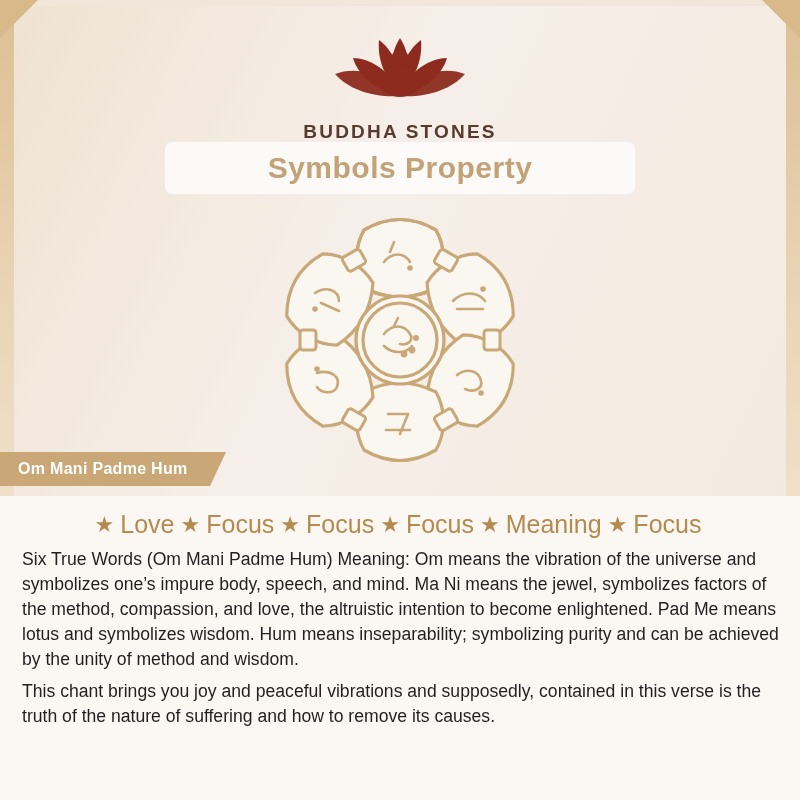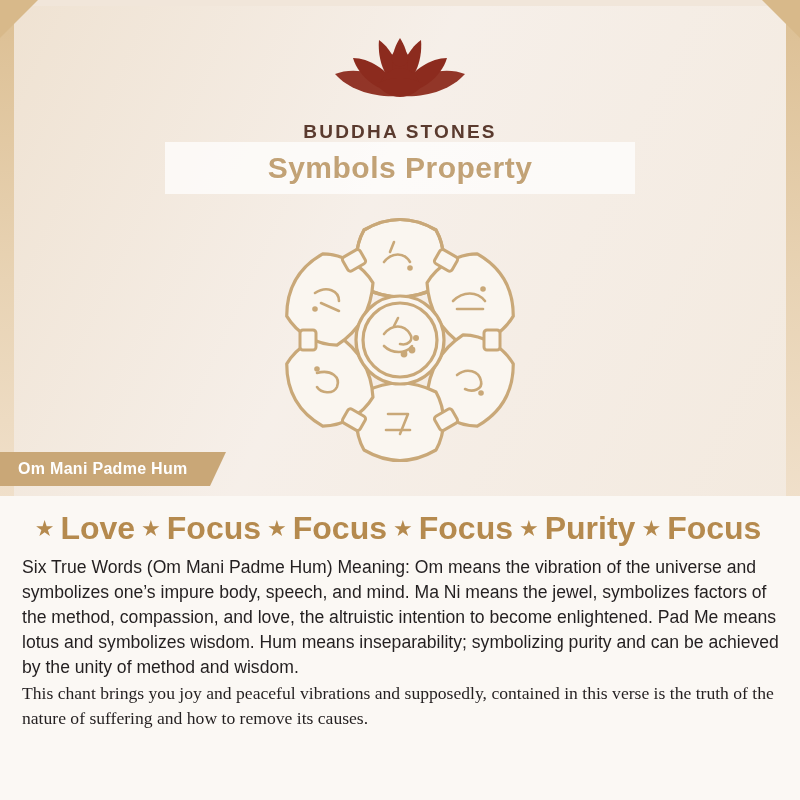--- a/index.html
+++ b/index.html
@@ -93,20 +93,21 @@
   .title-bar {
     position: absolute;
     top: 142px;
     left: 165px;
     width: 470px;
     height: 52px;
     background: rgba(255,255,255,0.72);
     display: flex;
     align-items: center;
     justify-content: center;
+    border-radius: 7px;
   }
   .title-text {
     font-size: 30px;
     font-weight: bold;
     color: #c2a276;
     letter-spacing: 0.5px;
     text-shadow: 0 1px 0 rgba(255,255,255,0.8);
   }
 
   
@@ -154,43 +155,42 @@
   }
   .keywords {
     display: flex;
     align-items: center;
     justify-content: center;
     gap: 2px;
     padding-top: 14px;
     white-space: nowrap;
   }
   .kw {
-    font-size: 32px;
-    font-weight: bold;
+    font-size: 25px;
+    font-weight: normal;
     color: #b58a4e;
     padding: 0 4px;
   }
   .kw-star {
     font-size: 22px;
     color: #b58a4e;
     line-height: 1;
   }
   .body-text {
     padding: 8px 20px 0 22px;
     font-size: 17.6px;
     line-height: 1.42;
     color: #231f20;
     font-family: "Liberation Sans", sans-serif;
   }
   .body-text p {
     margin: 0;
   }
   .body-text p + p {
-    margin-top: 1px;
-    font-family: Liberation Serif, serif;
+    margin-top: 7px;
   }
 </style>
 </head>
 <body>
 
 <div class="page">
 
   <div class="wash"></div>
   <div class="top-band"></div>
   <div class="edge-left"></div>
@@ -318,21 +318,21 @@
     <div class="keywords">
       <span class="kw-star">★</span>
       <span class="kw">Love</span>
       <span class="kw-star">★</span>
       <span class="kw">Focus</span>
       <span class="kw-star">★</span>
       <span class="kw">Focus</span>
       <span class="kw-star">★</span>
       <span class="kw">Focus</span>
       <span class="kw-star">★</span>
-      <span class="kw">Purity</span>
+      <span class="kw">Meaning</span>
       <span class="kw-star">★</span>
       <span class="kw">Focus</span>
     </div>
 
     <div class="body-text">
       <p>Six True Words (Om Mani Padme Hum) Meaning: Om means the vibration of the universe and symbolizes one’s impure body, speech, and mind. Ma Ni means the jewel, symbolizes factors of the method, compassion, and love, the altruistic intention to become enlightened. Pad Me means lotus and symbolizes wisdom. Hum means inseparability; symbolizing purity and can be achieved by the unity of method and wisdom.</p>
       <p>This chant brings you joy and peaceful vibrations and supposedly, contained in this verse is the truth of the nature of suffering and how to remove its causes.</p>
     </div>
   </div>
 

